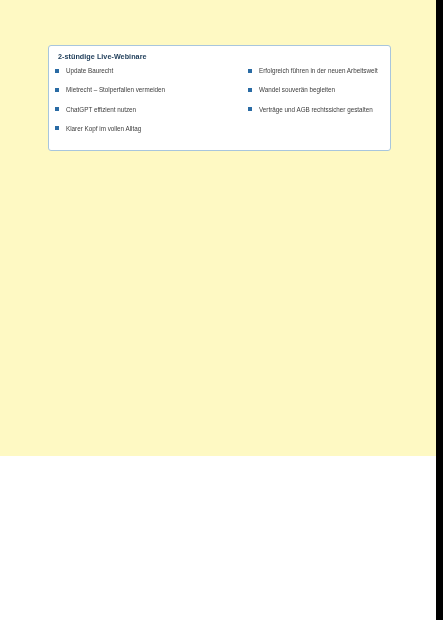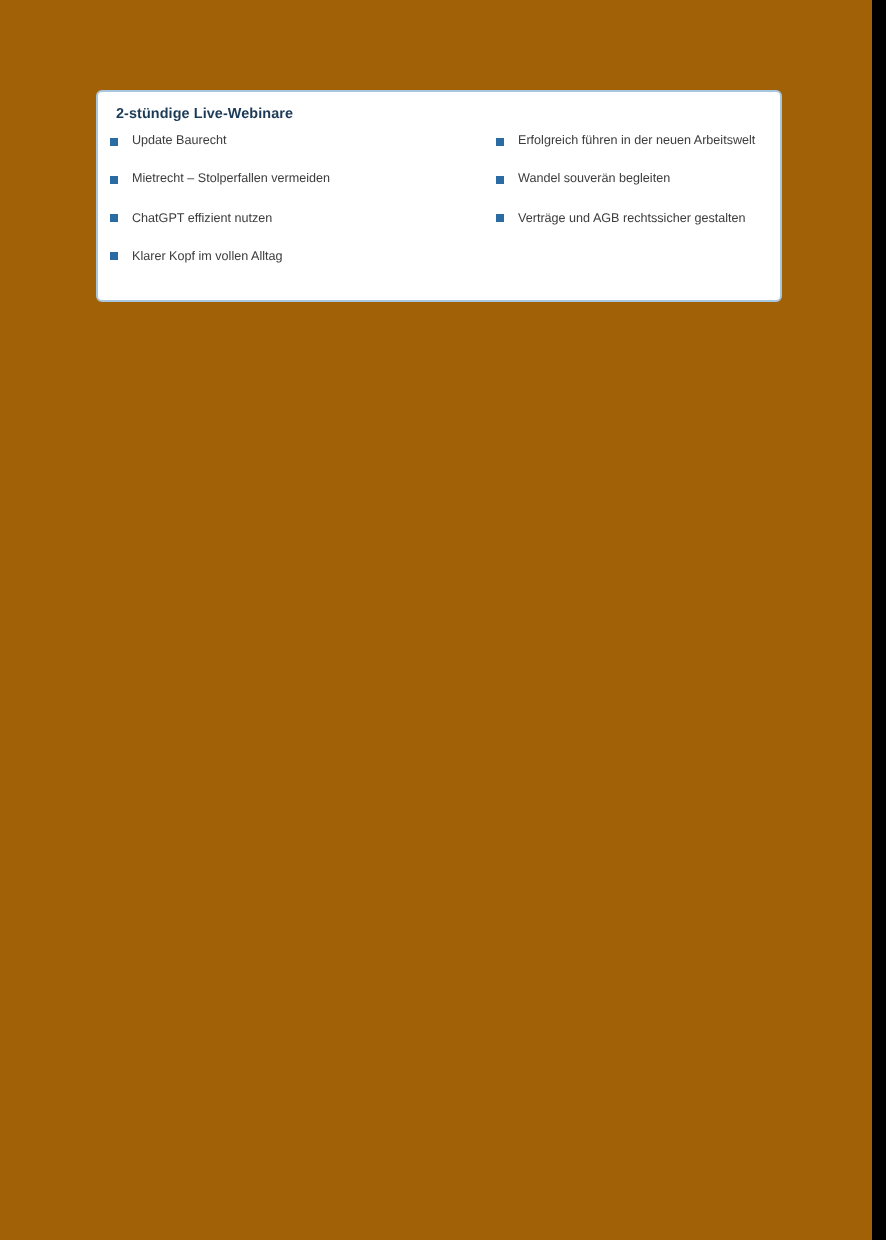--- a/index.html
+++ b/index.html
@@ -15,22 +15,22 @@
     font-family: "Liberation Sans", sans-serif;
     -webkit-font-smoothing: antialiased;
   }
 
   
   .page {
     position: absolute;
     left: 0;
     top: 0;
     width: 436px;
-    height: 620px;
-    background: #a16207;
+    height: 456px;
+    background: #fef9c3;
   }
 
   
   .right-edge-strip {
     position: absolute;
     right: 0;
     top: 0;
     width: 7px;
     height: 620px;
     background: #000000;

